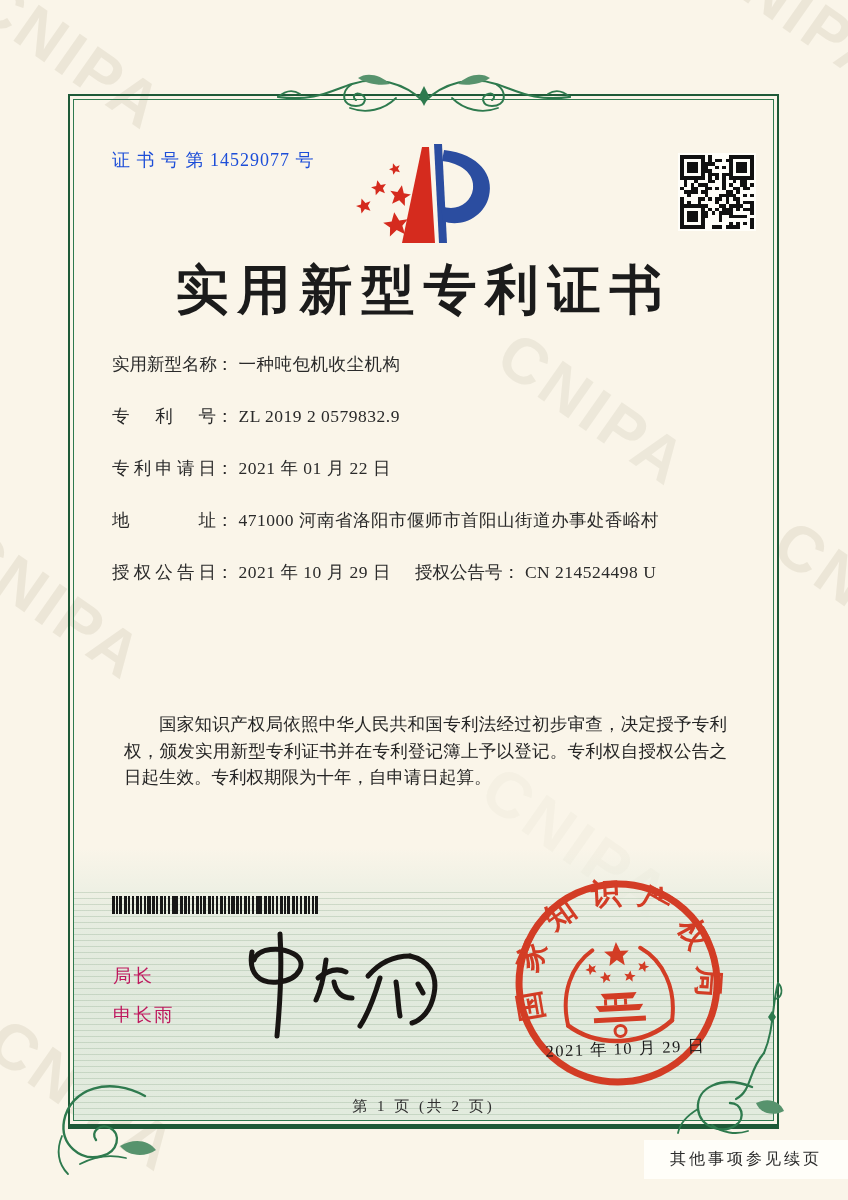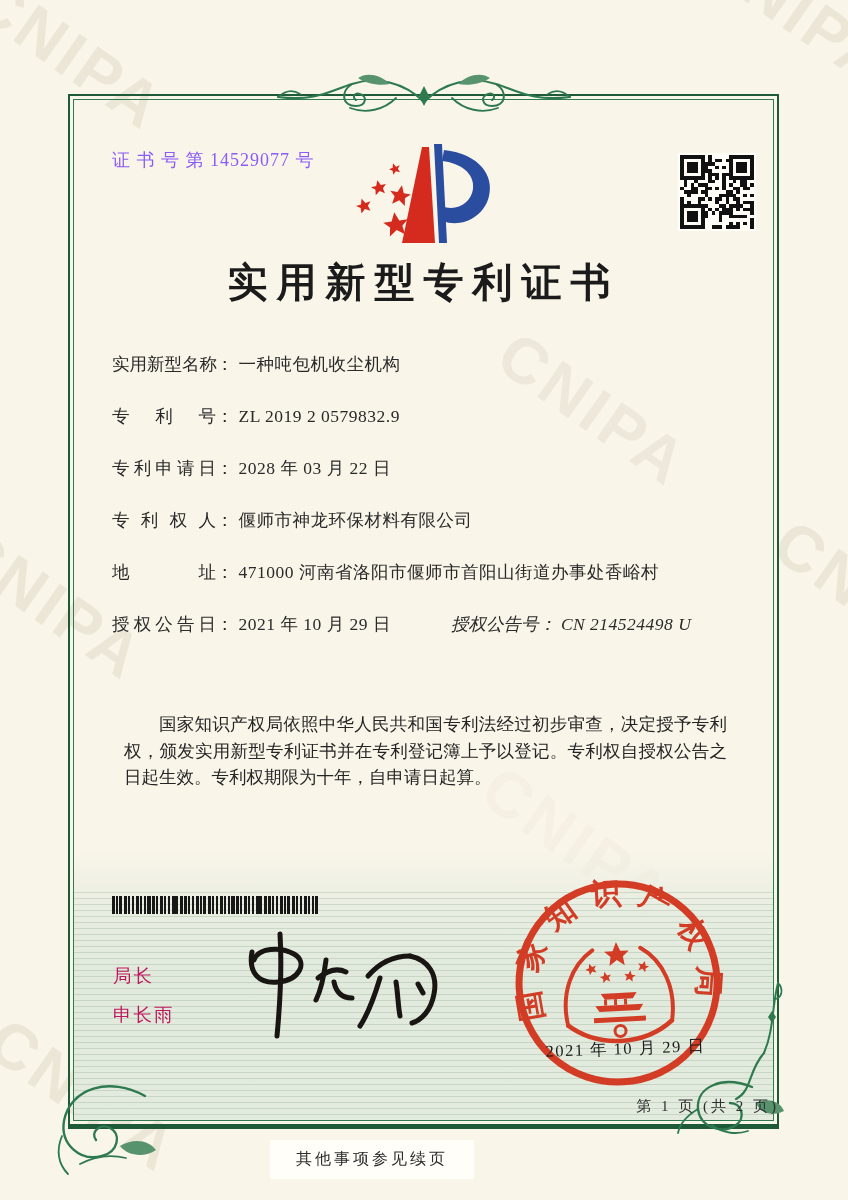--- a/index.html
+++ b/index.html
@@ -46,40 +46,40 @@
     background:linear-gradient(180deg, rgba(227,235,223,0) 0px, rgba(227,235,223,.85) 70px, rgba(224,233,220,.96) 130px, #e2ebde 100%);
   }
   .guilloche::after {
     content:""; position:absolute; left:0; right:0; top:44px; bottom:0;
     background:repeating-linear-gradient(180deg, rgba(143,172,143,.33) 0 1px, rgba(0,0,0,0) 1px 6px);
   }
   .ornament { position:absolute; pointer-events:none; }
   
   .cert-no {
     position:absolute; left:112px; top:148px;
-    font-size:18px; letter-spacing:1px; color:#8b5cf6;
+    font-size:18px; letter-spacing:1px; color:#1d4ed8;
   }
   .logo { position:absolute; left:338px; top:142px; }
   .qr { position:absolute; left:678px; top:153px; width:78px; height:78px; background:#fffef9; padding:2px; }
   .title {
     position:absolute; left:68px; width:711px; top:255px;
-    text-align:center; font-size:40px; font-weight:bold;
+    text-align:center; font-size:53px; font-weight:bold;
     letter-spacing:9px; color:#1b1b1b;
   }
   .fields { position:absolute; left:112px; top:352px; width:640px; font-size:17.5px; }
   .frow { margin-bottom:28px; line-height:24px; white-space:nowrap; }
   .flabel {
     display:inline-block; width:104px;
     text-align:justify; text-align-last:justify;
     vertical-align:bottom;
     font-family:Liberation Serif, serif;
   }
   .fcolon { display:inline-block; }
   .fvalue { margin-left:5px; letter-spacing:.5px; }
-  .pair2 { margin-left:60px;font-style:italic; }
+  .pair2 { margin-left:24px; }
   .paras {
     position:absolute; left:112px; top:699px; width:627px;
     font-size:17.5px; line-height:26.5px; text-align:justify; color:#252525;
   }
   .paras p { text-indent:2em; margin:12px; }
   .barcode {
     position:absolute; left:112px; top:896px; width:206px; height:18px;
     background-image:
       repeating-linear-gradient(90deg,#171717 0 2px,rgba(0,0,0,0) 2px 4px),
       repeating-linear-gradient(90deg,#171717 0 1px,rgba(0,0,0,0) 1px 7px),
@@ -89,23 +89,23 @@
   .official div { margin-bottom:14px; letter-spacing:2px; }
   .signature { position:absolute; left:222px; top:926px; }
   .seal { position:absolute; left:507px; top:871px; opacity:.93; transform:rotate(-3deg); }
   .seal-date {
     position:absolute; left:528px; top:1038px; width:195px;
     font-size:16.5px; letter-spacing:1.5px; color:#1b1b1b;
     text-align:center; transform:rotate(-2deg);
   }
   .page-info {
     position:absolute; left:68px; width:711px; top:1097px;
-    text-align:right; font-size:15px; letter-spacing:3px; color:#2e2e2e;
-  }
-  .note-wrap { position:absolute; left:0; width:744px; top:1140px; text-align:center; }
+    text-align:center; font-size:15px; letter-spacing:3px; color:#2e2e2e;
+  }
+  .note-wrap { position:absolute; left:0; width:848px; top:1140px; text-align:right; }
   .note {
     display:inline-block; background:#fffef9; padding:9px 26px;
     font-size:16px; letter-spacing:3px; color:#2c2c2c;
   }
 </style>
 </head>
 <body>
 
 <div class="wm wm1">CNIPA</div>
 <div class="wm wm2">CNIPA</div>
@@ -416,24 +416,21 @@
 <div class="title">实用新型专利证书</div>
 
 <div class="fields">
   <div class="frow">
     <span class="flabel">实用新型名称</span><span class="fcolon">：</span><span class="fvalue">一种吨包机收尘机构</span>
   </div>
   <div class="frow">
     <span class="flabel">专利号</span><span class="fcolon">：</span><span class="fvalue">ZL 2019 2 0579832.9</span>
   </div>
   <div class="frow">
-    <span class="flabel">专利申请日</span><span class="fcolon">：</span><span class="fvalue">2028 年 03 月 22 日</span>
-  </div>
-  <div class="frow">
-    <span class="flabel">专利权人</span><span class="fcolon">：</span><span class="fvalue">偃师市神龙环保材料有限公司</span>
+    <span class="flabel">专利申请日</span><span class="fcolon">：</span><span class="fvalue">2021 年 01 月 22 日</span>
   </div>
   <div class="frow">
     <span class="flabel">地址</span><span class="fcolon">：</span><span class="fvalue">471000 河南省洛阳市偃师市首阳山街道办事处香峪村</span>
   </div>
   <div class="frow">
     <span class="flabel">授权公告日</span><span class="fcolon">：</span><span class="fvalue">2021 年 10 月 29 日</span><span class="pair2"><span>授权公告号</span><span>：</span><span class="fvalue">CN 214524498 U</span></span>
   </div>
 </div>
 
 <div class="paras">

